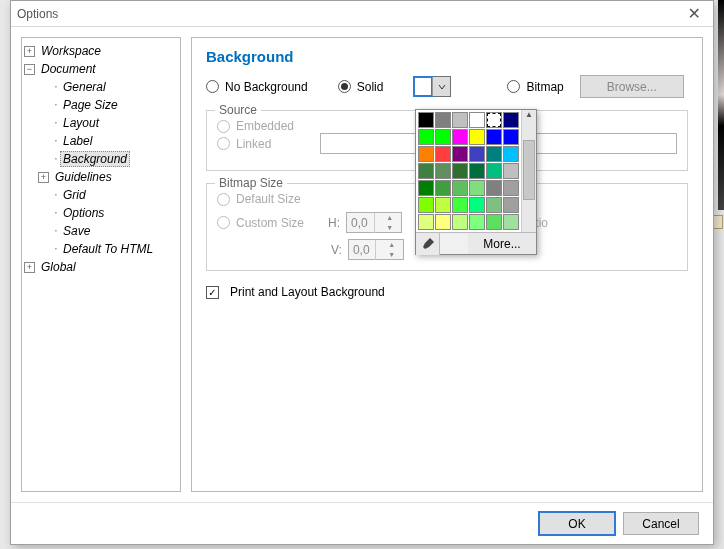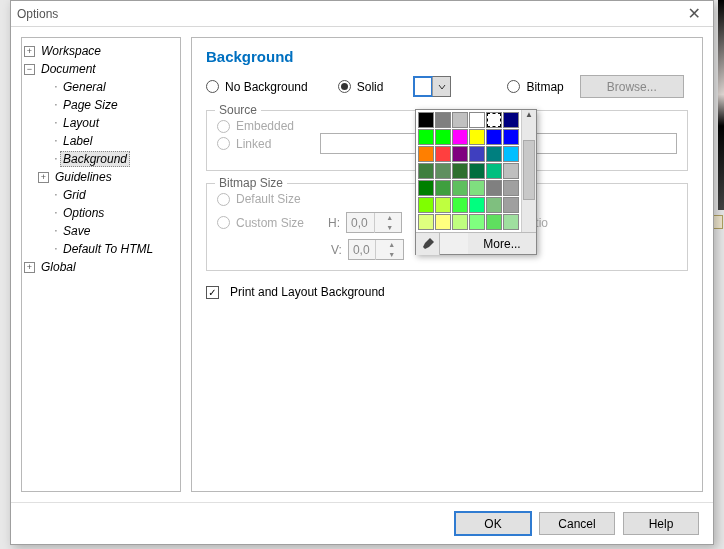--- a/index.html
+++ b/index.html
@@ -258,15 +258,14 @@
             <path d="M11 3 L9 1 L4 6 L2 10 L4 12 L8 10 L13 5 Z" fill="#444"></path>
           </svg>
       </span>
       <span class="mlab">More...</span>
     </div>
   </div>
 
   <div class="footer">
     <span class="btn primary enabled">OK</span>
     <span class="btn enabled">Cancel</span>
-    <span class="btn enabled">Help</span>
   </div>
 </div>
 
 </body></html>

